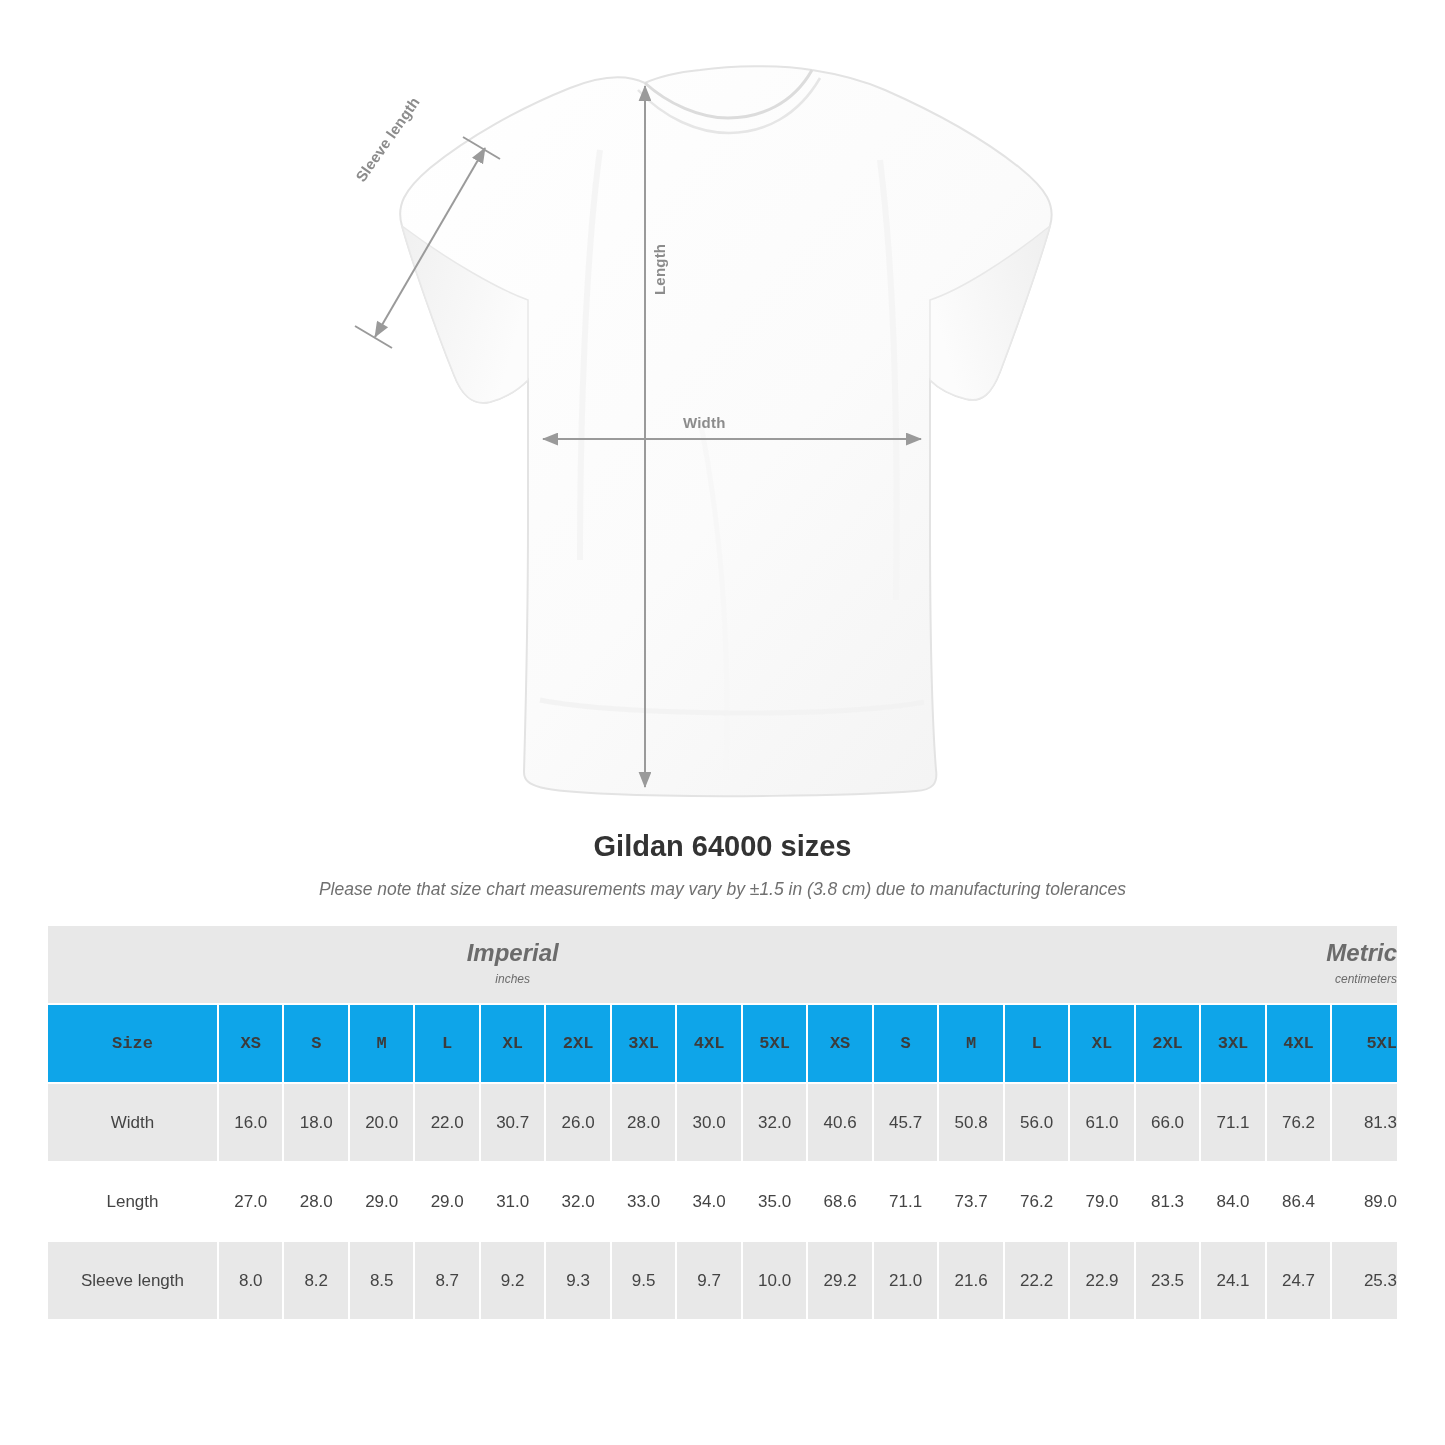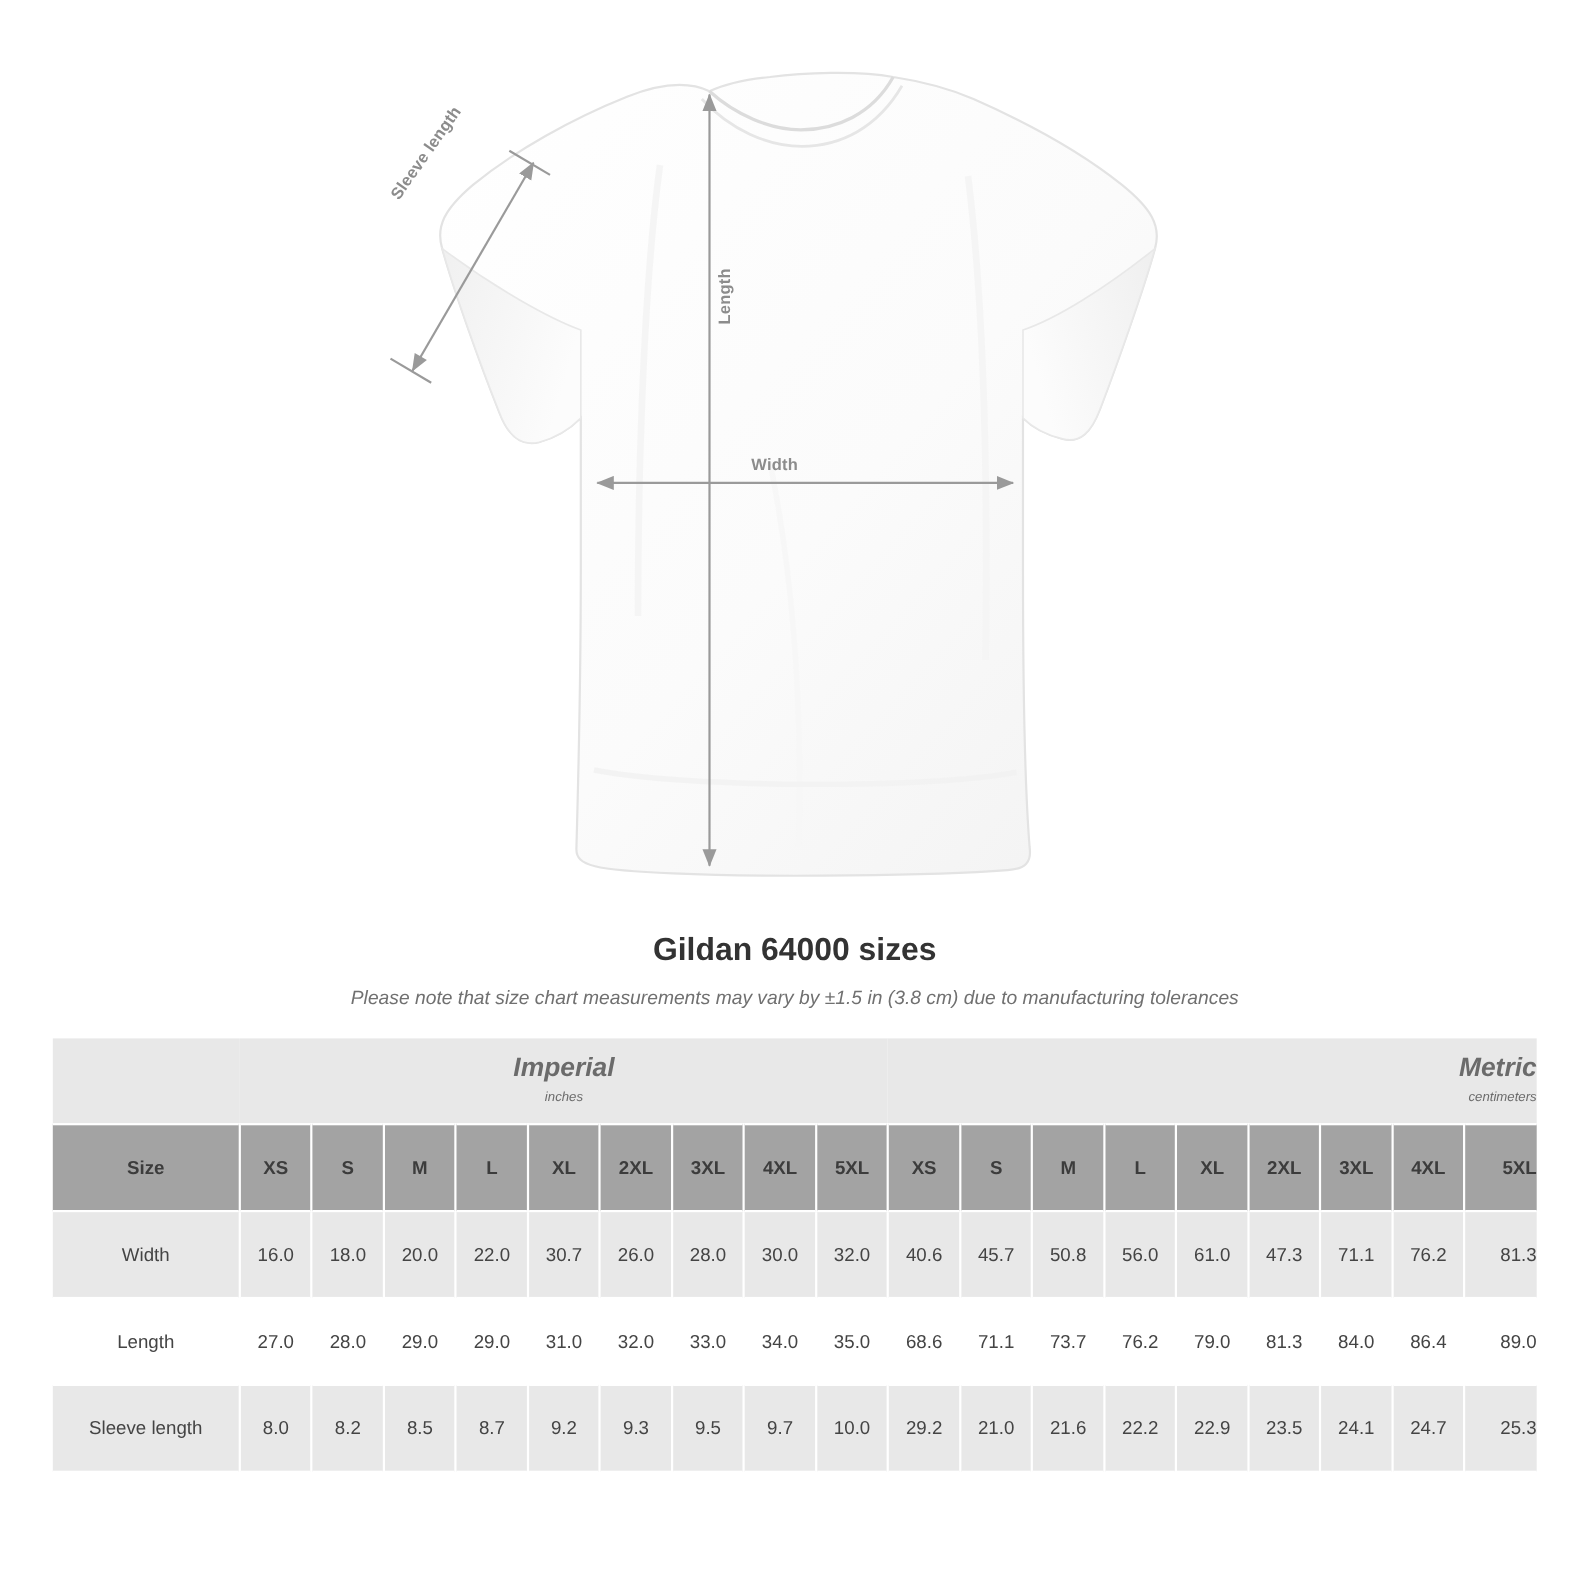--- a/index.html
+++ b/index.html
@@ -48,21 +48,20 @@
     transform-origin: left top;
   }
   #label-width {
     left: 683px;
     top: 414px;
   }
 
   
   #heading-block {
     text-align: center;
-    margin-top: 18px;
   }
   #chart-title {
     font-size: 29px;
     font-weight: bold;
     color: #333333;
     margin: 0 0 16px 0;
   }
   #chart-note {
     font-size: 17.5px;
     font-style: italic;
@@ -101,21 +100,21 @@
     line-height: 1.25;
   }
   .unit-sub {
     font-size: 12px;
     font-style: italic;
     color: #6b6b6b;
     line-height: 1.9;
   }
   .corner-cell { background: #e8e8e8; }
 
-  tr.row-sizes td { background: #a3a3a3; font-weight: bold; color: #3c3c3c; font-size: 17px; }
+  tr.row-sizes td { background: #0ea5e9; font-weight: bold; color: #3c3c3c; font-size: 17px; font-family: Liberation Mono, monospace; }
   tr.row-sizes td.rowlabel { font-weight: bold; font-size: 17px; color: #3c3c3c; }
 
   tr.shade td { background: #e8e8e8; }
   tr.plain td { background: #ffffff; }
 
   td.rowlabel {
     font-weight: bold;
     font-size: 17px;
     color: #3c3c3c;
   }
@@ -260,21 +259,21 @@
         <td class="cell">30.7</td>
         <td class="cell">26.0</td>
         <td class="cell">28.0</td>
         <td class="cell">30.0</td>
         <td class="cell">32.0</td>
         <td class="cell">40.6</td>
         <td class="cell">45.7</td>
         <td class="cell">50.8</td>
         <td class="cell">56.0</td>
         <td class="cell">61.0</td>
-        <td class="cell">47.3</td>
+        <td class="cell">66.0</td>
         <td class="cell">71.1</td>
         <td class="cell">76.2</td>
         <td class="cell">81.3</td>
       </tr>
 
       <tr class="plain">
         <td class="rowlabel">Length</td>
         <td class="cell">27.0</td>
         <td class="cell">28.0</td>
         <td class="cell">29.0</td>

